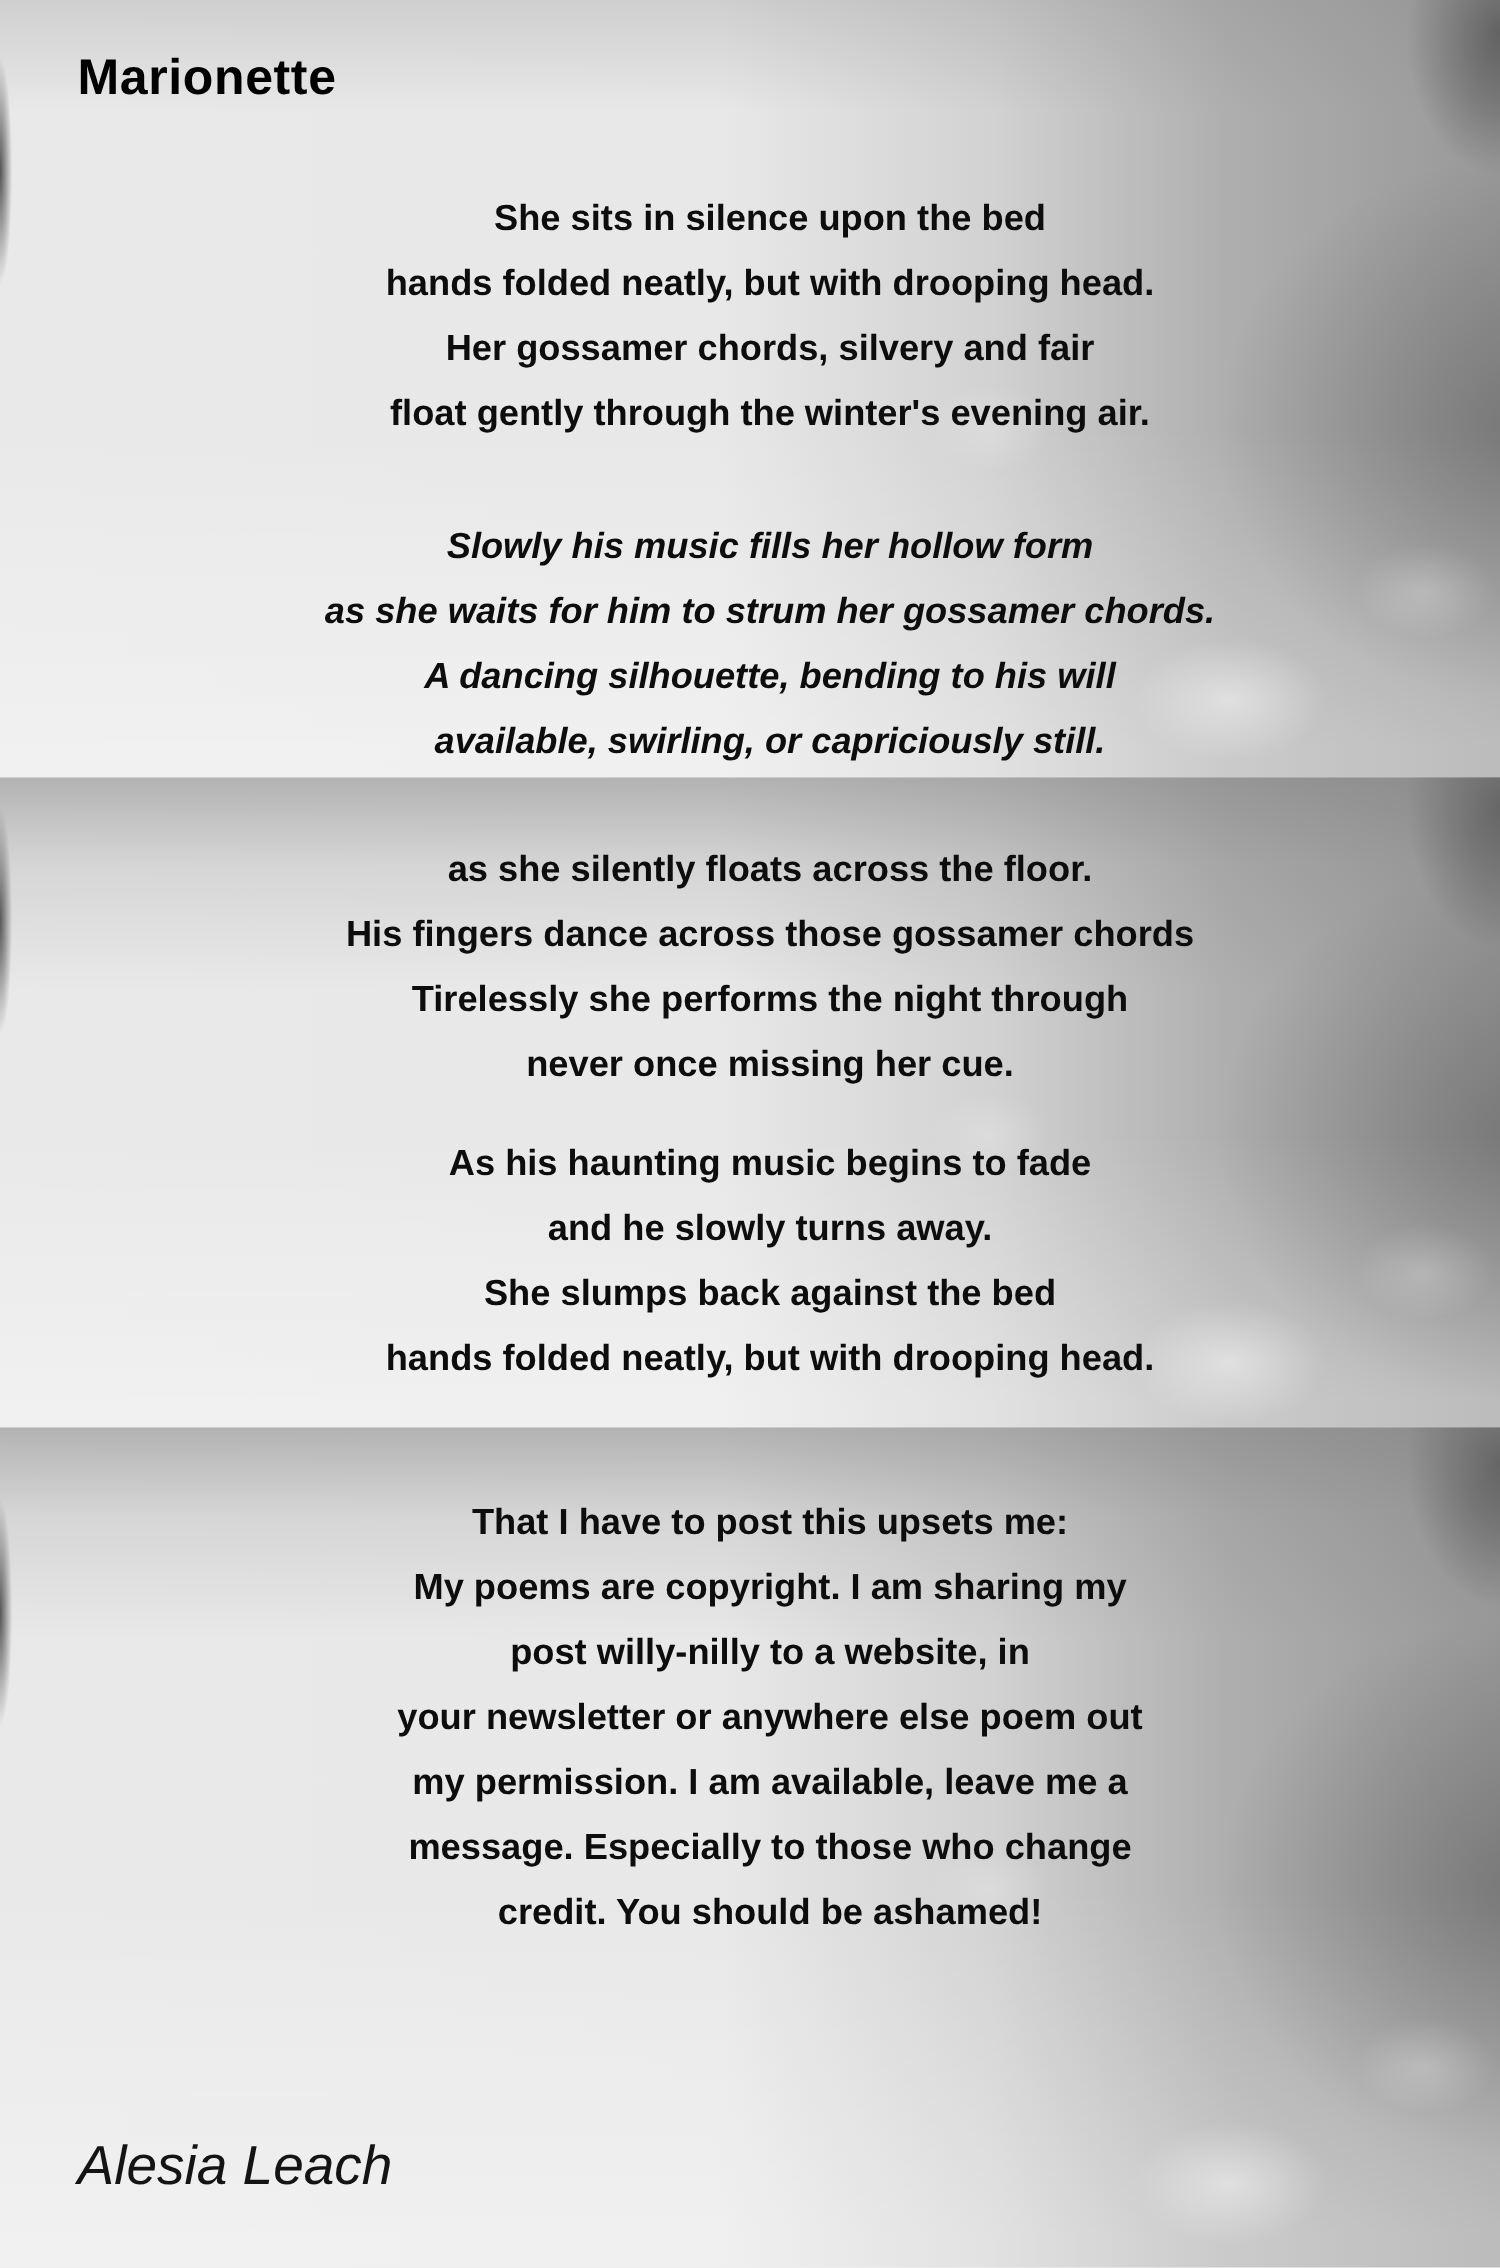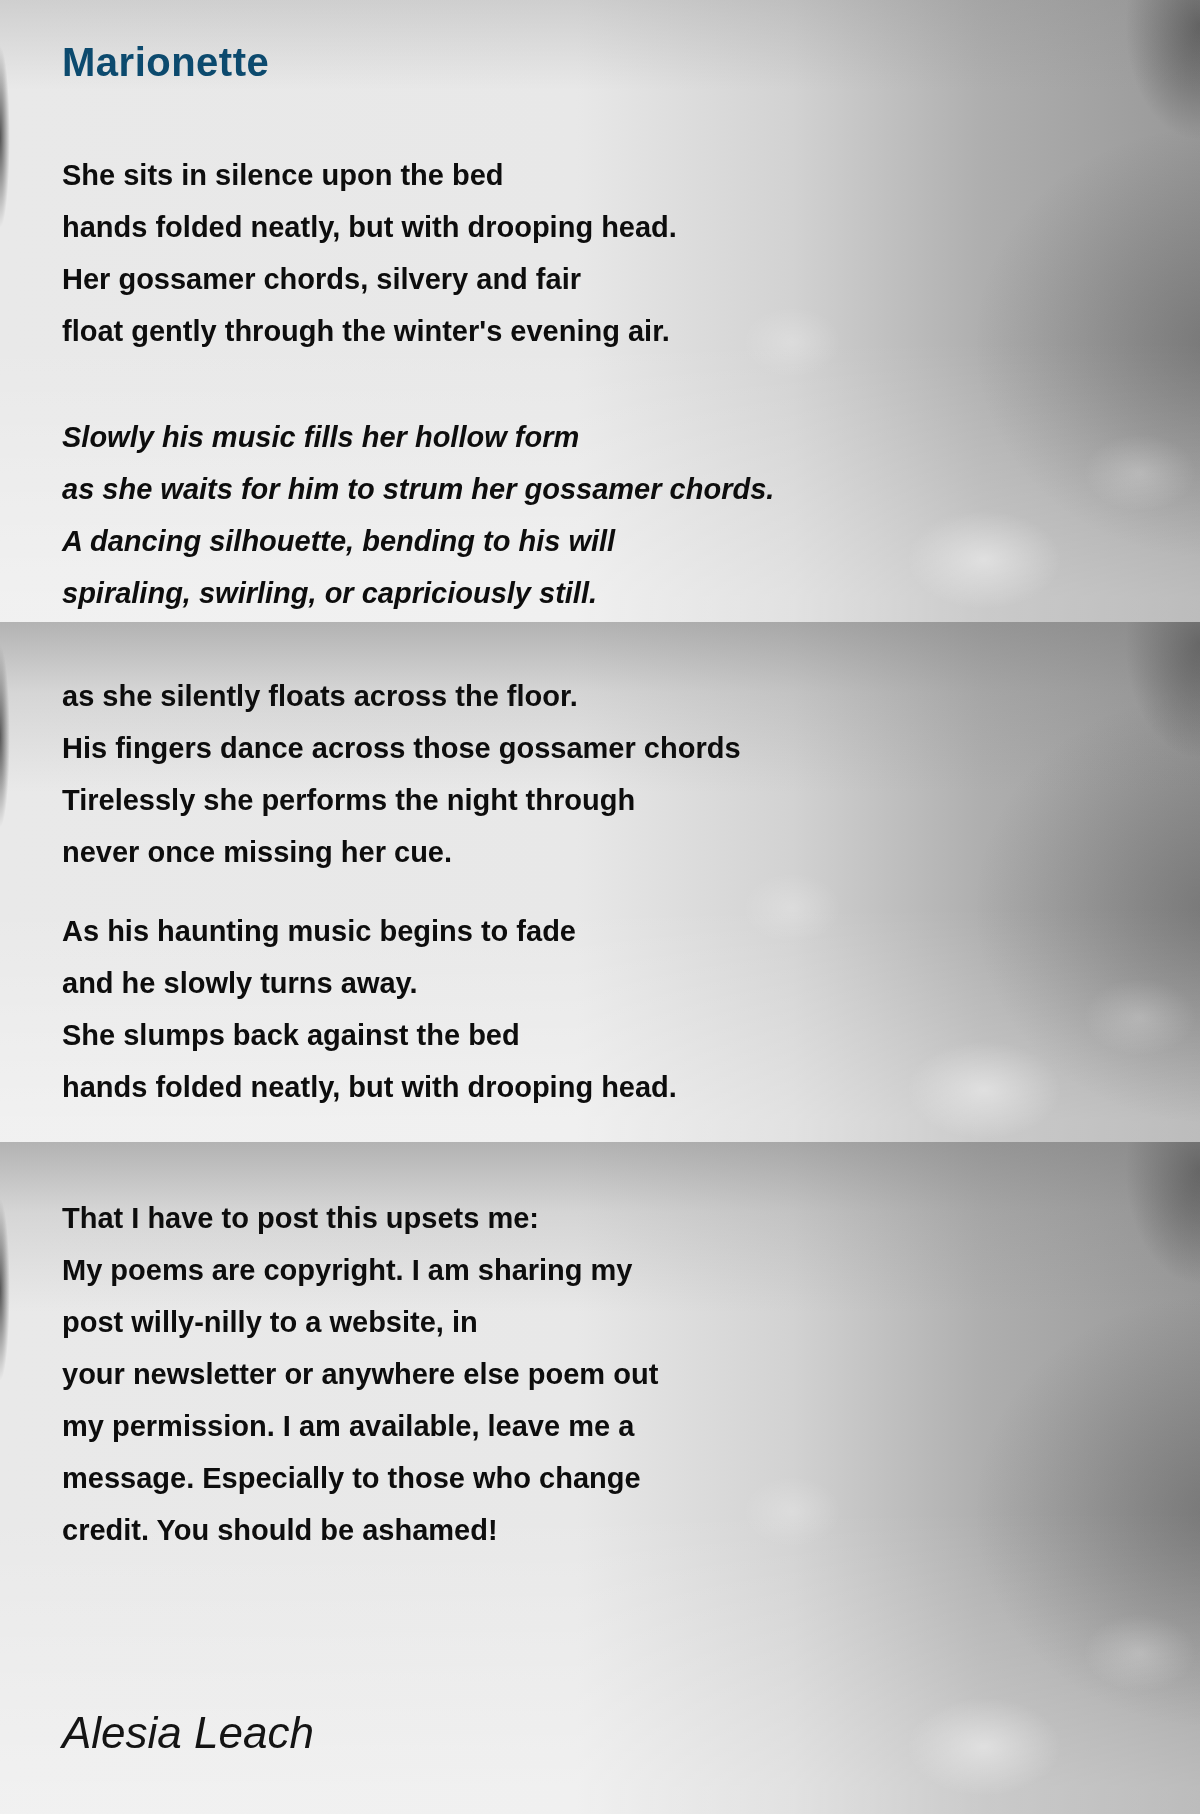--- a/index.html
+++ b/index.html
@@ -51,28 +51,29 @@
   
   .content { position: absolute; inset: 0; z-index: 1; }
 
   .poem-title {
     position: absolute;
     left: 62px; top: 40px;
     margin: 0;
     font-size: 40px;
     font-weight: bold;
     letter-spacing: 0.5px;
-    color: #0c4a6e;
+    color: #000000;
   }
 
   .stanza {
     position: absolute;
     left: 62px;
     right: 30px;
     margin: 0;
+    text-align: center;
   }
   .stanza .line {
     margin: 0;
     font-size: 29px;
     font-weight: bold;
     line-height: 52px;
     color: #0d0d0d;
     white-space: nowrap;
   }
   .stanza-1 { top: 149px; }
@@ -109,21 +110,21 @@
       <p class="line">She sits in silence upon the bed</p>
       <p class="line">hands folded neatly, but with drooping head.</p>
       <p class="line">Her gossamer chords, silvery and fair</p>
       <p class="line">float gently through the winter's evening air.</p>
     </div>
 
     <div class="stanza stanza-2">
       <p class="line">Slowly his music fills her hollow form</p>
       <p class="line">as she waits for him to strum her gossamer chords.</p>
       <p class="line">A dancing silhouette, bending to his will</p>
-      <p class="line">spiraling, swirling, or capriciously still.</p>
+      <p class="line">available, swirling, or capriciously still.</p>
     </div>
 
     <div class="stanza stanza-3">
       <p class="line">as she silently floats across the floor.</p>
       <p class="line">His fingers dance across those gossamer chords</p>
       <p class="line">Tirelessly she performs the night through</p>
       <p class="line">never once missing her cue.</p>
     </div>
 
     <div class="stanza stanza-4">

